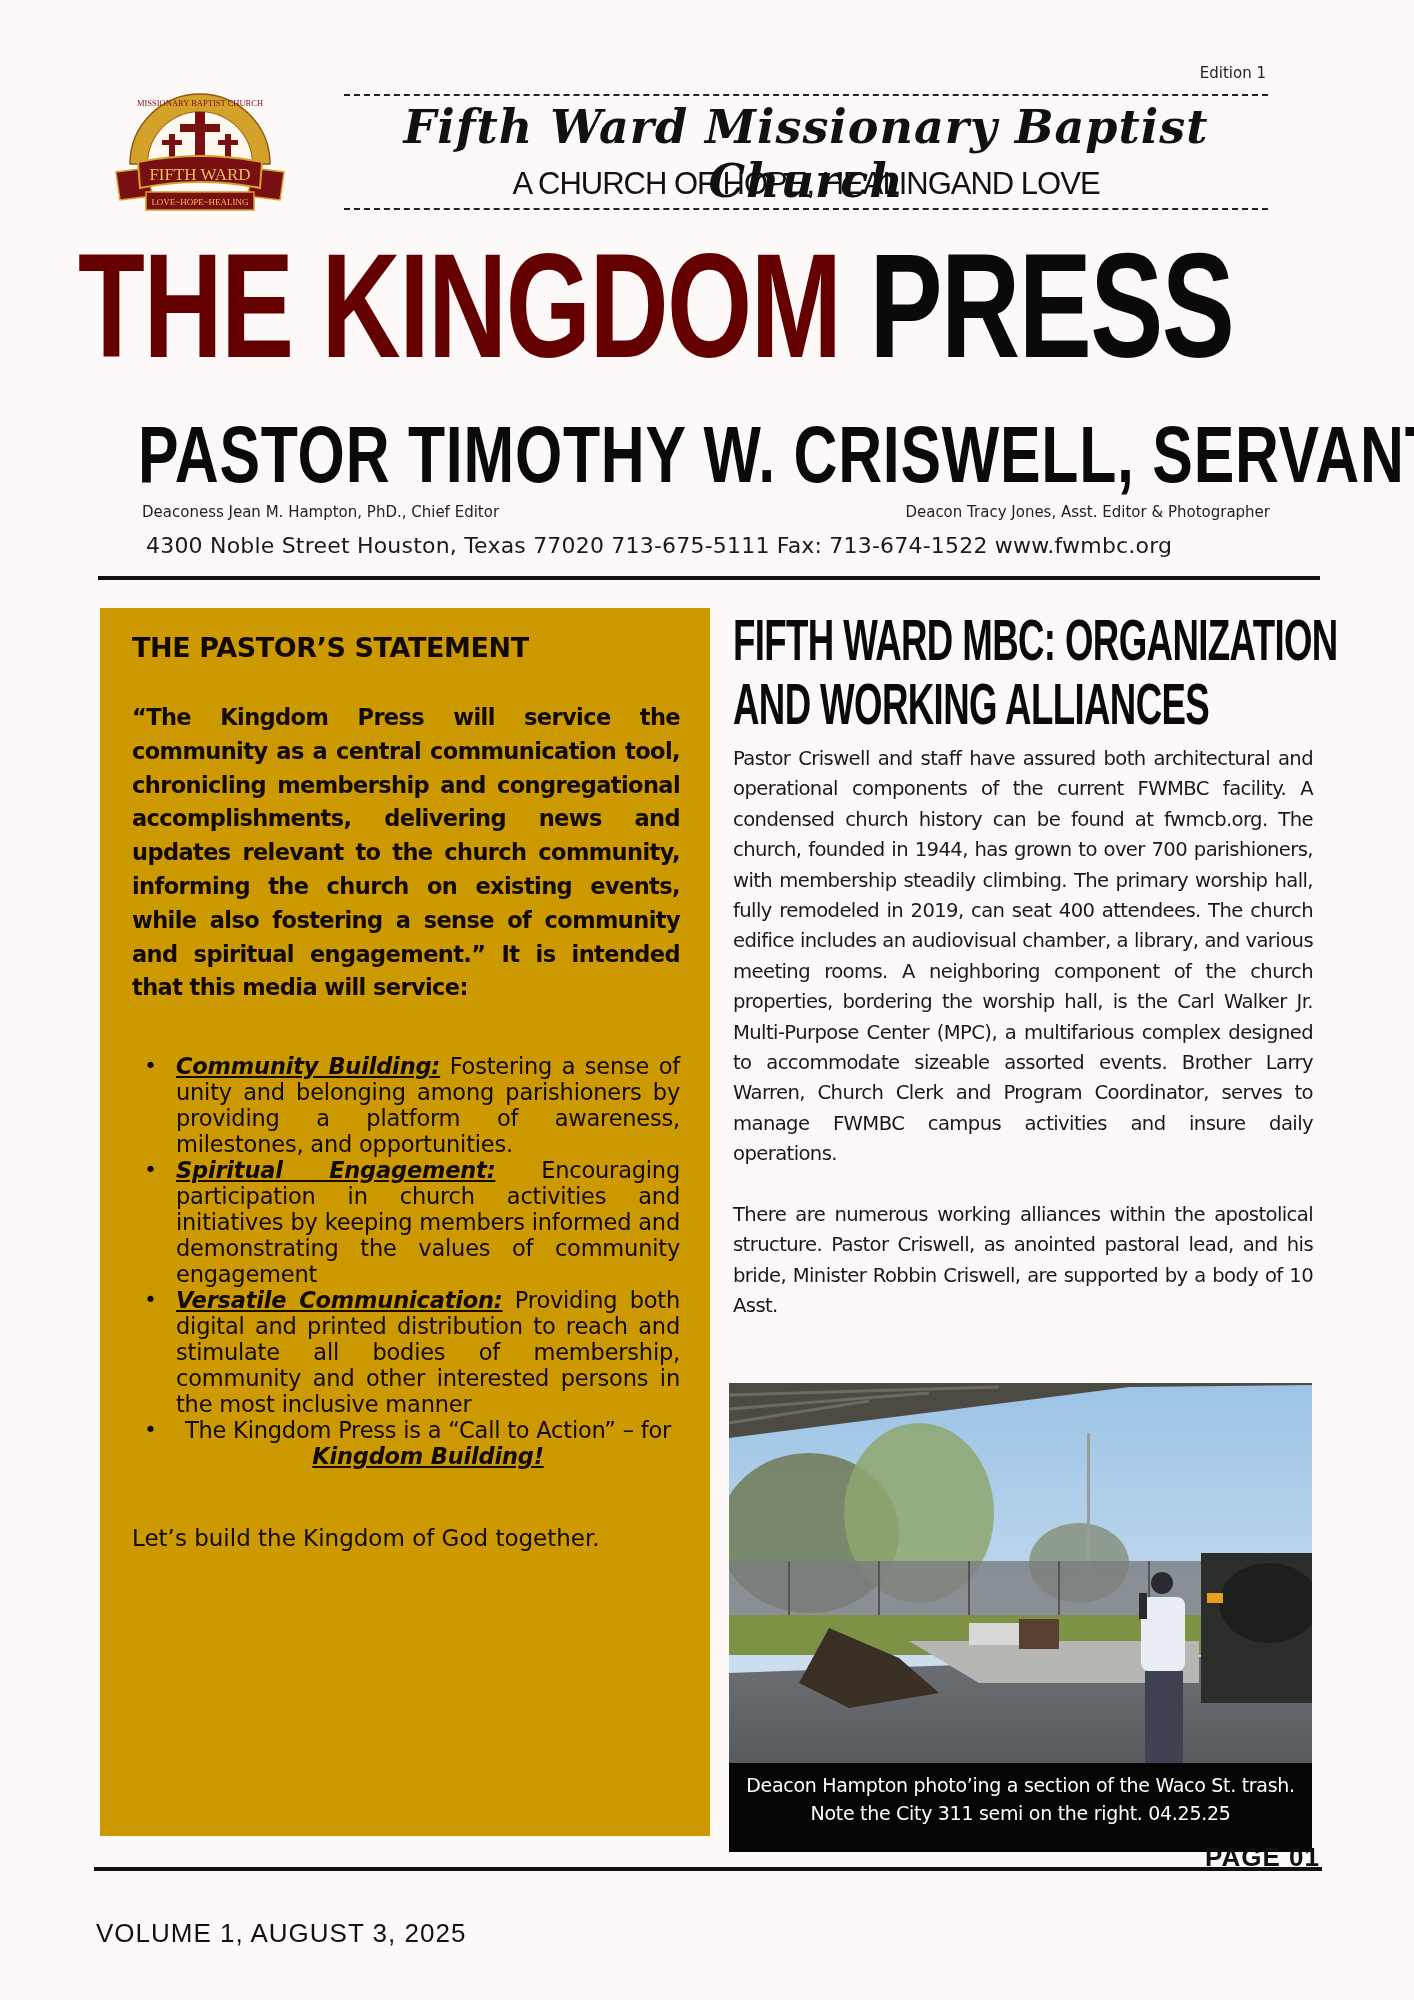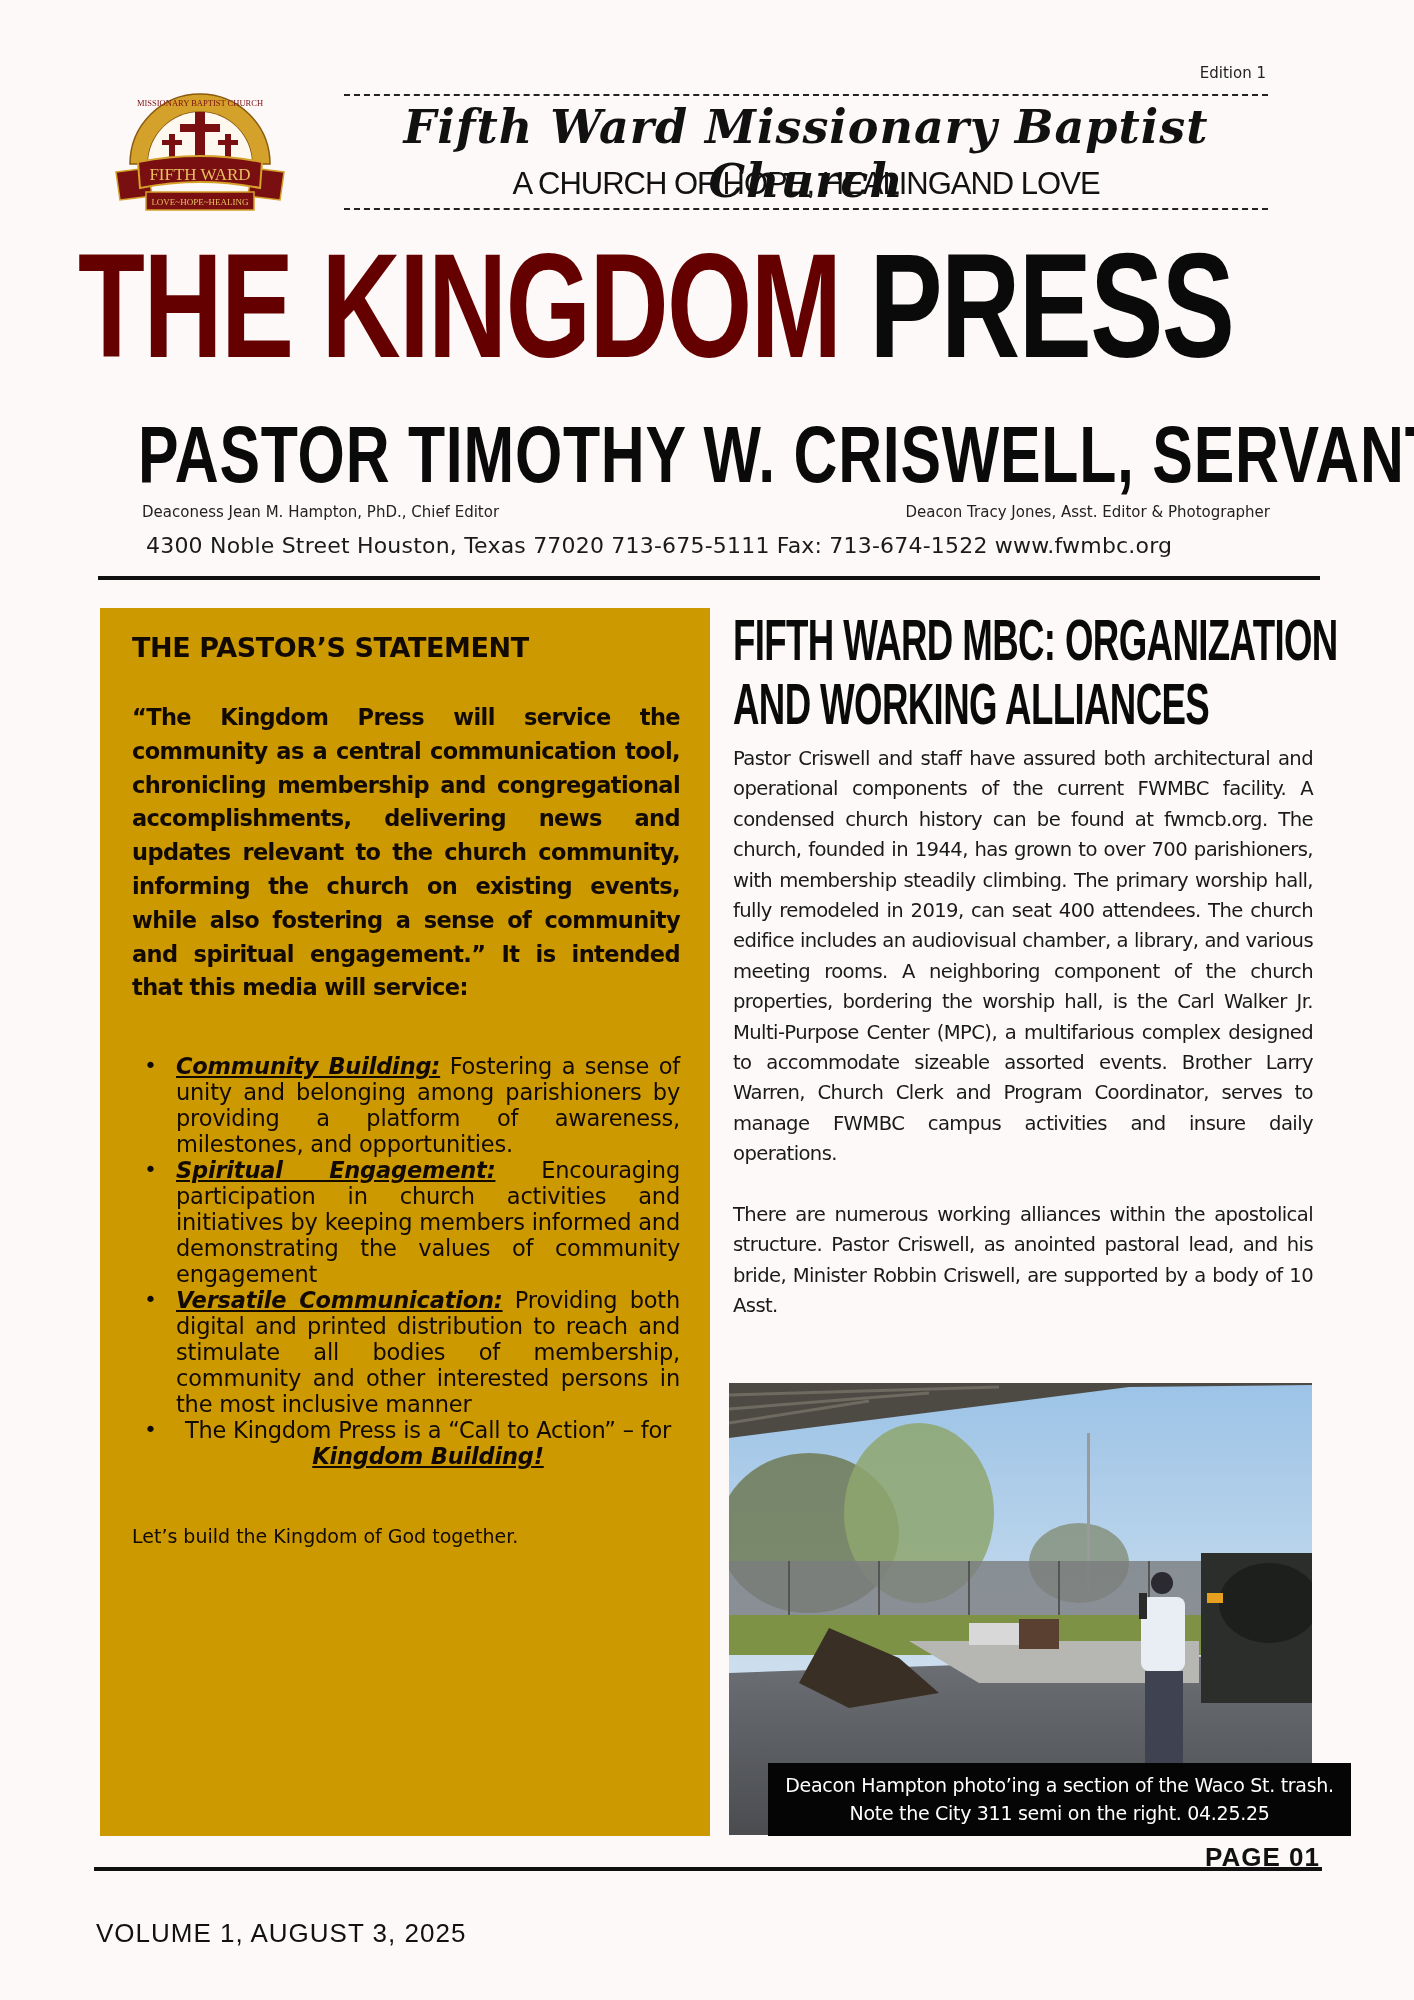--- a/index.html
+++ b/index.html
@@ -34,35 +34,35 @@
 
   
   .statement { position: absolute; left: 100px; top: 608px; width: 610px; height: 1228px; background: #cc9900; padding: 20px 30px 0 32px; color: #120a00; font-family: "DejaVu Sans", sans-serif; }
   .statement h2 { font-size: 27px; font-weight: bold; margin-top: 4px; letter-spacing: -0.4px; }
   .statement .quote { margin-top: 38px; font-size: 22.5px; font-weight: bold; line-height: 33.8px; text-align: justify; letter-spacing: -0.6px; }
   .statement ul { list-style: none; margin-top: 48px; }
   .statement li { position: relative; padding-left: 44px; font-size: 22.5px; line-height: 26px; text-align: justify; letter-spacing: -0.2px; }
   .statement li::before { content: "\2022"; position: absolute; left: 12px; top: 0; font-size: 22px; }
   .statement li .label { font-weight: bold; font-style: italic; text-decoration: underline; }
   .statement li .emph { font-weight: bold; font-style: italic; text-decoration: underline; }
-  .statement .closing { margin-top: 56px; font-size: 19px; }
+  .statement .closing { margin-top: 56px; font-size: 23px; }
 
   
   .article-title { position: absolute; left: 733px; top: 608px; width: 900px; white-space: nowrap;
     font-family: "Liberation Sans", sans-serif; font-weight: bold; font-size: 58px; line-height: 64px;
     transform: scaleX(0.632); transform-origin: left top; color: #0a0a0a; letter-spacing: -1px; }
   .article-body { position: absolute; left: 733px; top: 744px; width: 580px; font-family: "DejaVu Sans", sans-serif;
     font-size: 19.6px; line-height: 30.4px; text-align: justify; color: #1a1a1a; letter-spacing: -0.6px; }
   .article-body p + p { margin-top: 30px; }
 
   
   .photo { position: absolute; left: 729px; top: 1383px; width: 583px; height: 452px; overflow: hidden; }
   .photo svg { display: block; }
-  .caption { position: absolute; left: 729px; top: 1763px; width: 583px; height: 73px; background: #050505; color: #fff;
-    font-family: "DejaVu Sans", sans-serif; font-size: 19px; line-height: 28px; text-align: center; padding-top: 8px; letter-spacing: -0.3px; margin-left: 39px; }
+  .caption { position: absolute; left: 729px; top: 1763px; width: 583px; height: 89px; background: #050505; color: #fff;
+    font-family: "DejaVu Sans", sans-serif; font-size: 19px; line-height: 28px; text-align: center; padding-top: 8px; letter-spacing: -0.3px; }
 
   
   .rule-bot { position: absolute; left: 94px; width: 1228px; top: 1867px; height: 4px; background: #111; }
   .footer-left { position: absolute; left: 96px; top: 1886px; font-size: 26px; color: #111; font-family: "Liberation Sans", sans-serif; letter-spacing: 1px; margin-top: 32px; }
   .footer-right { position: absolute; right: 94px; top: 1842px; font-size: 26px; font-weight: bold; color: #111; font-family: "Liberation Sans", sans-serif; letter-spacing: 1px; }
 </style>
 </head>
 <body>
 
 <div class="logo">

